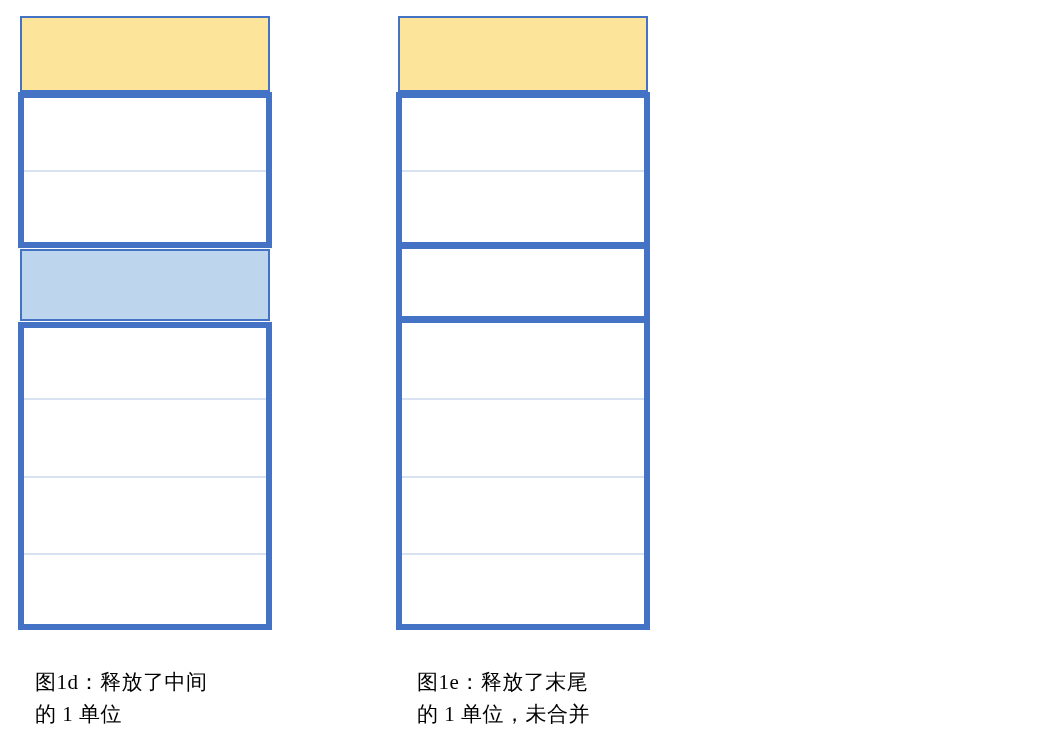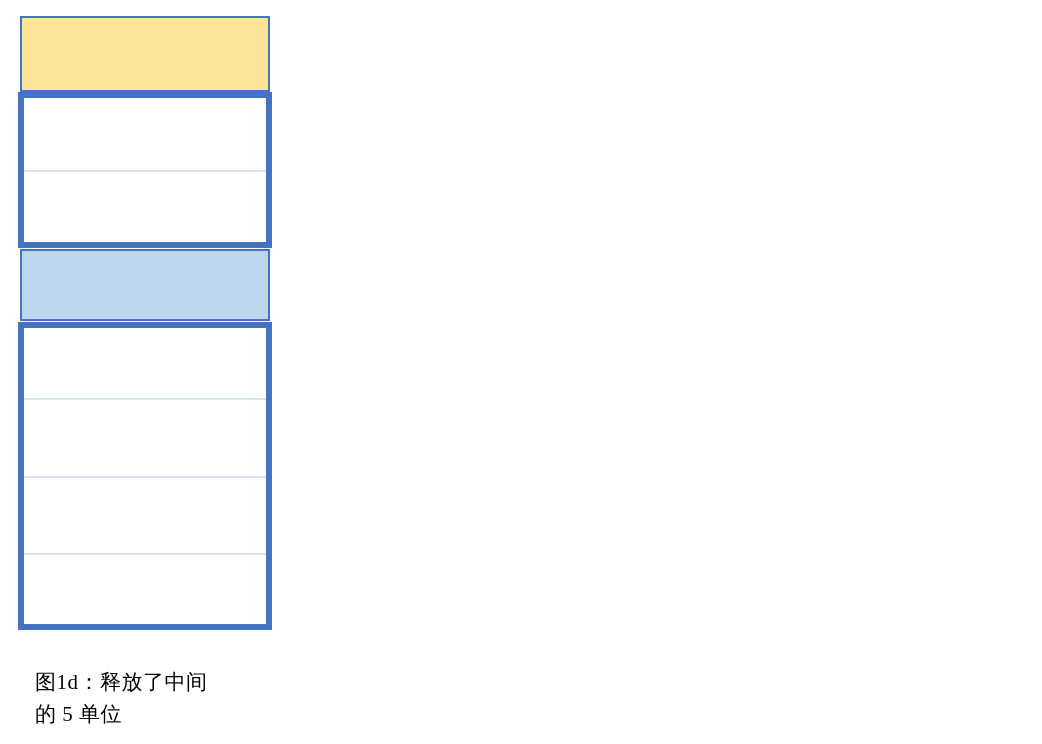--- a/index.html
+++ b/index.html
@@ -64,19 +64,37 @@
         </div>
         <div class="block allocated" style="top: 249px; height: 72px;"></div>
         <div class="block free" style="top: 322px; height: 308px;">
           <div class="unit-divider" style="top: 70px;"></div>
           <div class="unit-divider" style="top: 148px;"></div>
           <div class="unit-divider" style="top: 225px;"></div>
         </div>
       </div>
     <p class="caption" style="left: 15px;">
       <span>图1d：释放了中间</span><br>
-      <span>的 5 单位</span>
+      <span>的 1 单位</span>
     </p>
   </section>
 
+  <section class="fig" style="left: 398px;">
+    <div class="stack">
+        <div class="block reserved" style="top: 16px; height: 76px;"></div>
+        <div class="block free" style="top: 92px; height: 156px;">
+          <div class="unit-divider" style="top: 72px;"></div>
+        </div>
+        <div class="block free" style="top: 243px; height: 79px;"></div>
+        <div class="block free" style="top: 317px; height: 313px;">
+          <div class="unit-divider" style="top: 75px;"></div>
+          <div class="unit-divider" style="top: 153px;"></div>
+          <div class="unit-divider" style="top: 230px;"></div>
+        </div>
+      </div>
+    <p class="caption" style="left: 19px;">
+      <span>图1e：释放了末尾</span><br>
+      <span>的 1 单位，未合并</span>
+    </p>
+  </section>
 
 
 </div>
 
 </body></html>

